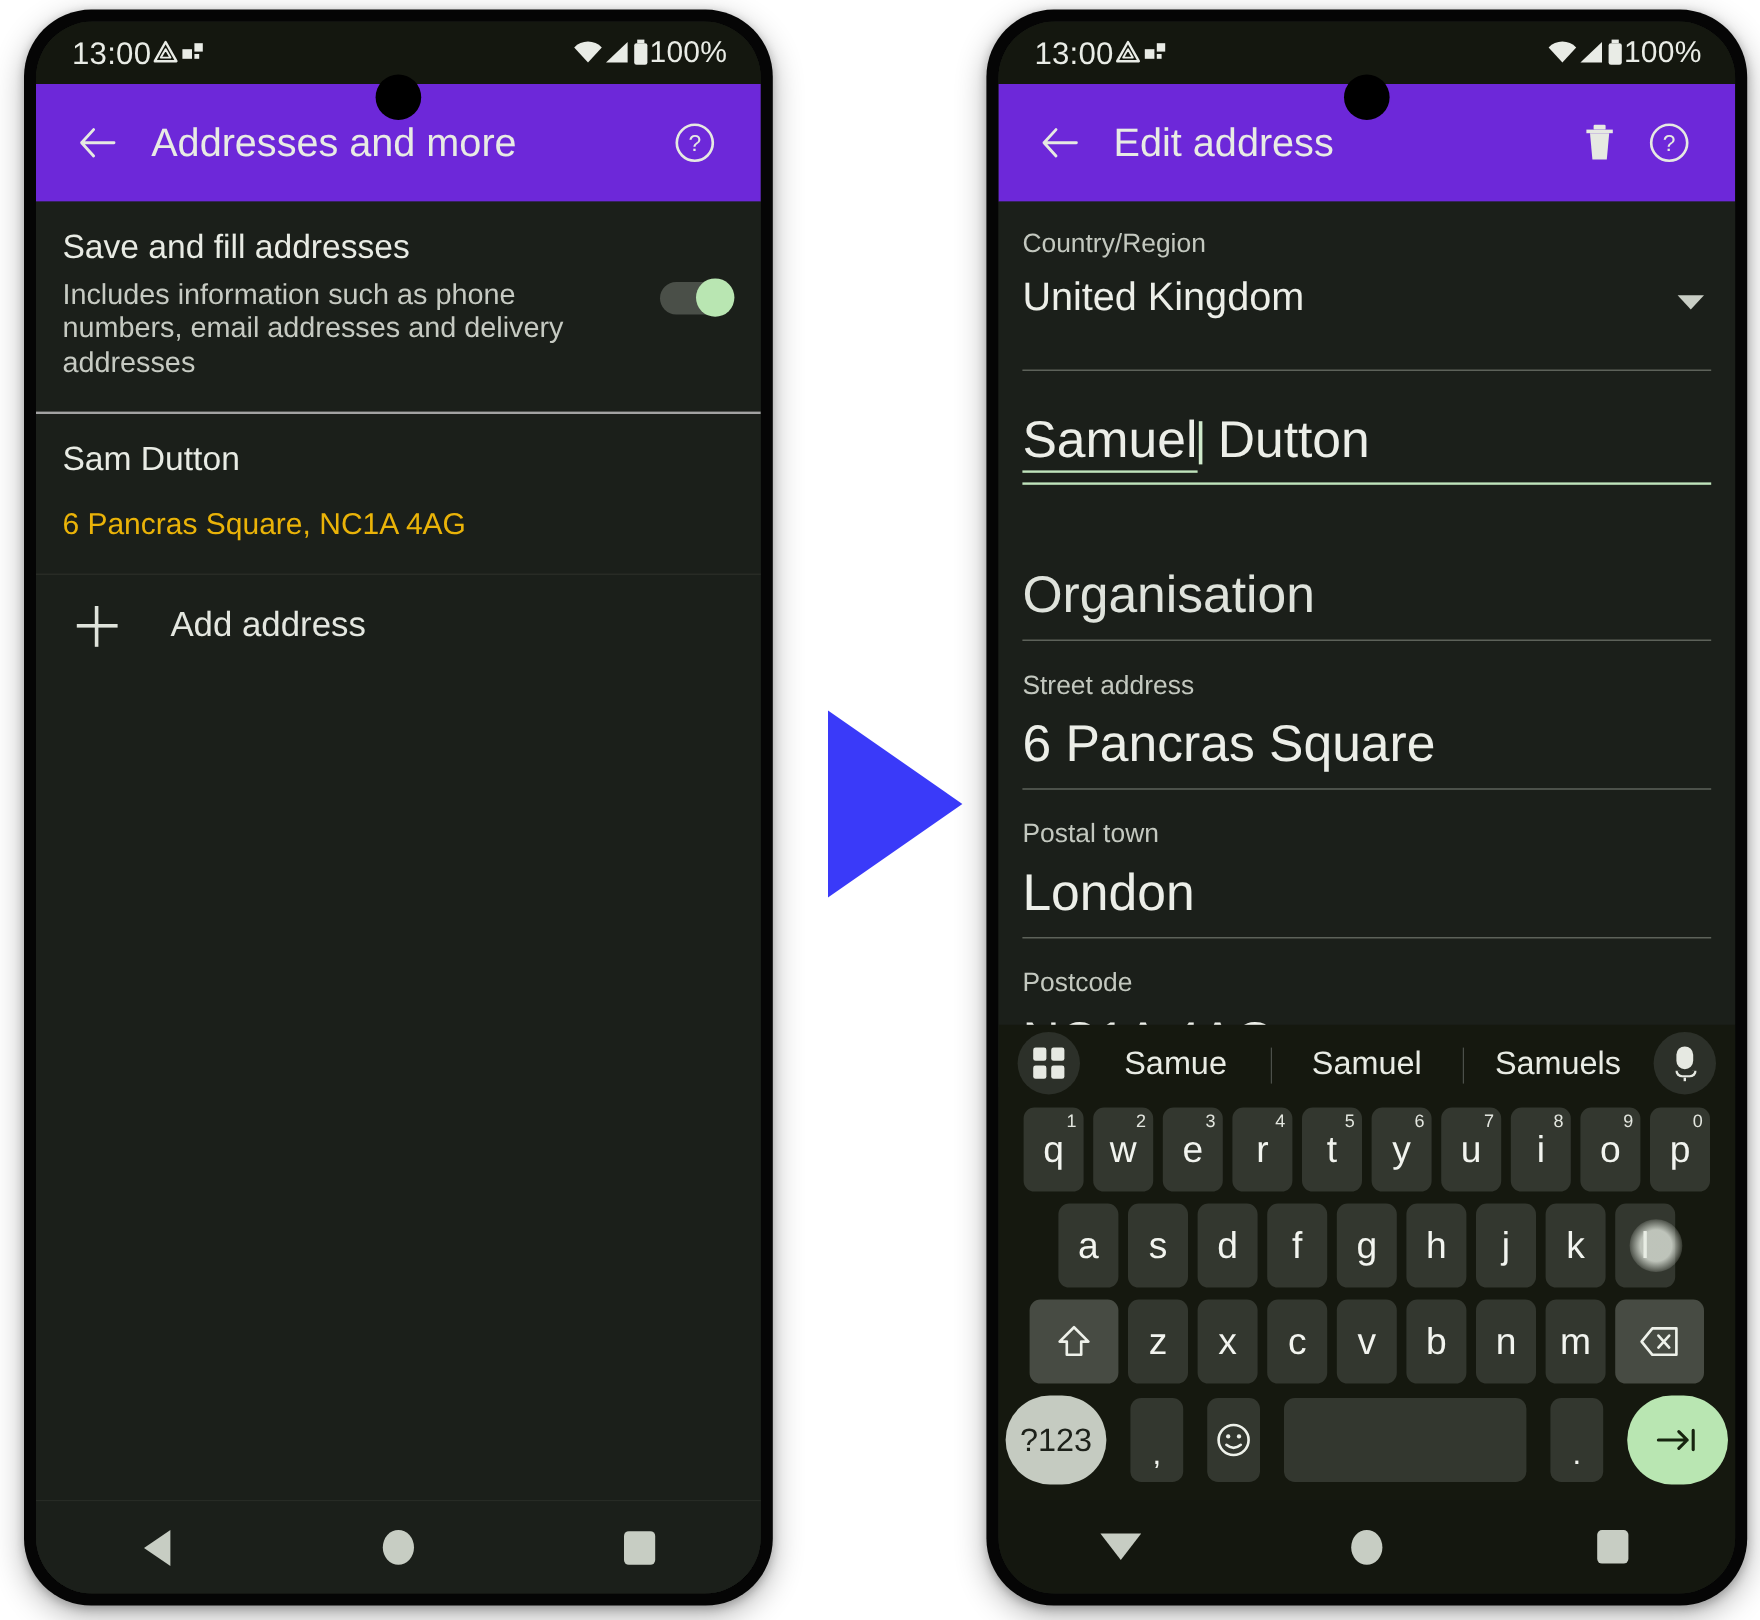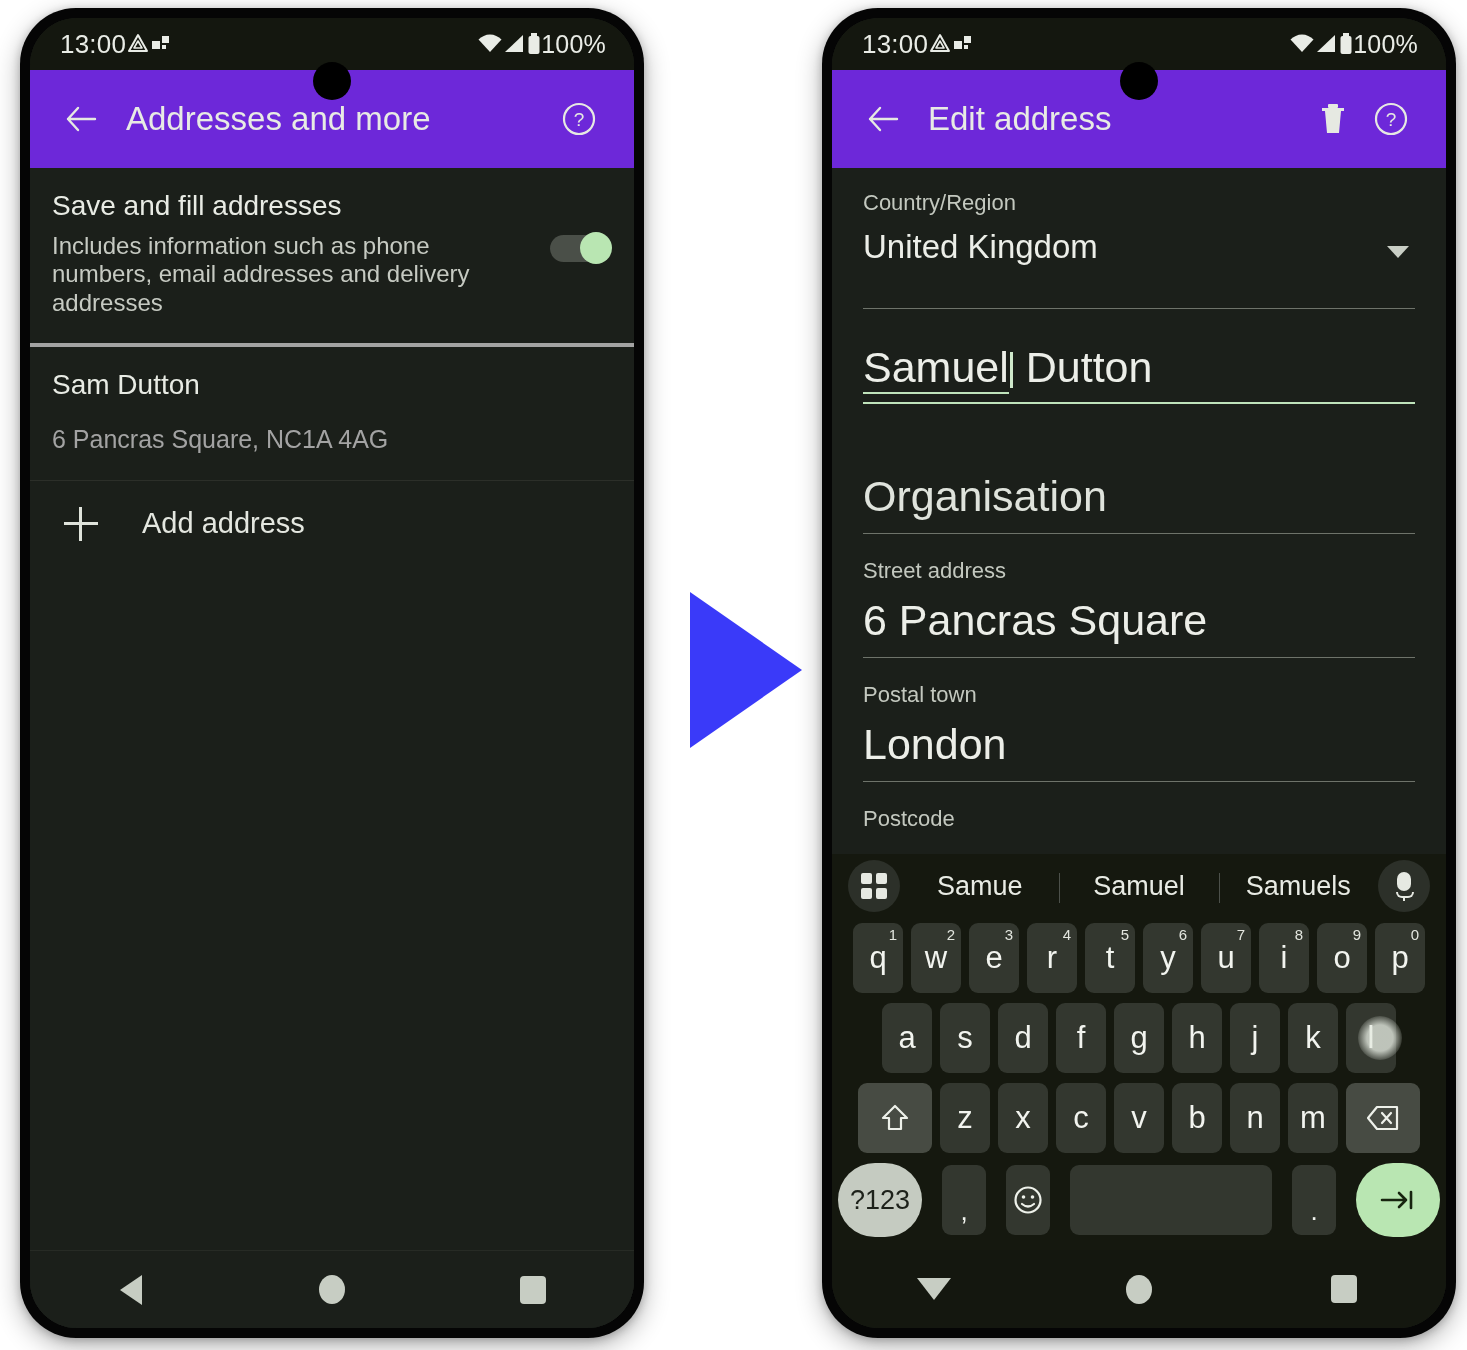--- a/index.html
+++ b/index.html
@@ -82,21 +82,21 @@
   }
   .spacer { flex: 1 1 auto; }
 
   
   .content { background: #1b1f1a; height: calc(100% - 52px - 98px); position: relative; }
 
   .setting-row {
     display: flex;
     align-items: flex-start;
     padding: 22px 22px 26px 22px;
-    border-bottom: 4px solid #a3a3a3;
+    border-bottom: 2px solid #a3a3a3;
   }
   .setting-texts { flex: 1 1 auto; padding-right: 18px; }
   .setting-title {
     font-size: 28px; color: #e8ebe4; margin-bottom: 10px;
   }
   .setting-sub {
     font-size: 24px; color: #c6cac2; line-height: 1.18;
   }
   .switch {
     flex: 0 0 auto;
@@ -115,21 +115,21 @@
     width: 32px; height: 32px;
     border-radius: 50%;
     background: #b9e6b2;
   }
 
   .address-row {
     padding: 22px 22px 26px 22px;
     border-bottom: 1px solid #2c2f29;
   }
   .address-name { font-size: 28px; color: #e8ebe4; margin-bottom: 9px; }
-  .address-line { font-size: 25px; color: #a3a3a3; margin-top: 24px; }
+  .address-line { font-size: 25px; color: #eab308; margin-top: 24px; }
 
   .add-row {
     display: flex; align-items: center;
     padding: 26px 22px;
     gap: 28px;
   }
   .add-plus {
     width: 34px; height: 34px;
     position: relative;
     flex: 0 0 auto;
@@ -162,21 +162,21 @@
   .nav-down {
     width: 0; height: 0;
     border-left: 17px solid transparent;
     border-right: 17px solid transparent;
     border-top: 22px solid #c7cdc3;
   }
   .nav-home { width: 26px; height: 29px; border-radius: 50%; background: #c7cdc3; }
   .nav-recent { width: 26px; height: 28px; border-radius: 4px; background: #c7cdc3; }
 
   
-  .form { background: #1b1f1a; padding: 0 31px; }
+  .form { background: #1b1f1a; padding: 0 20px; }
   .field { padding-top: 14px; }
   .field-label {
     font-size: 22px; color: #c3c8bf; margin-bottom: 4px;
   }
   .field-value {
     font-size: 43px; color: #eceee8;
     padding: 8px 0 12px 0;
     min-height: 48px;
     white-space: nowrap;
   }

